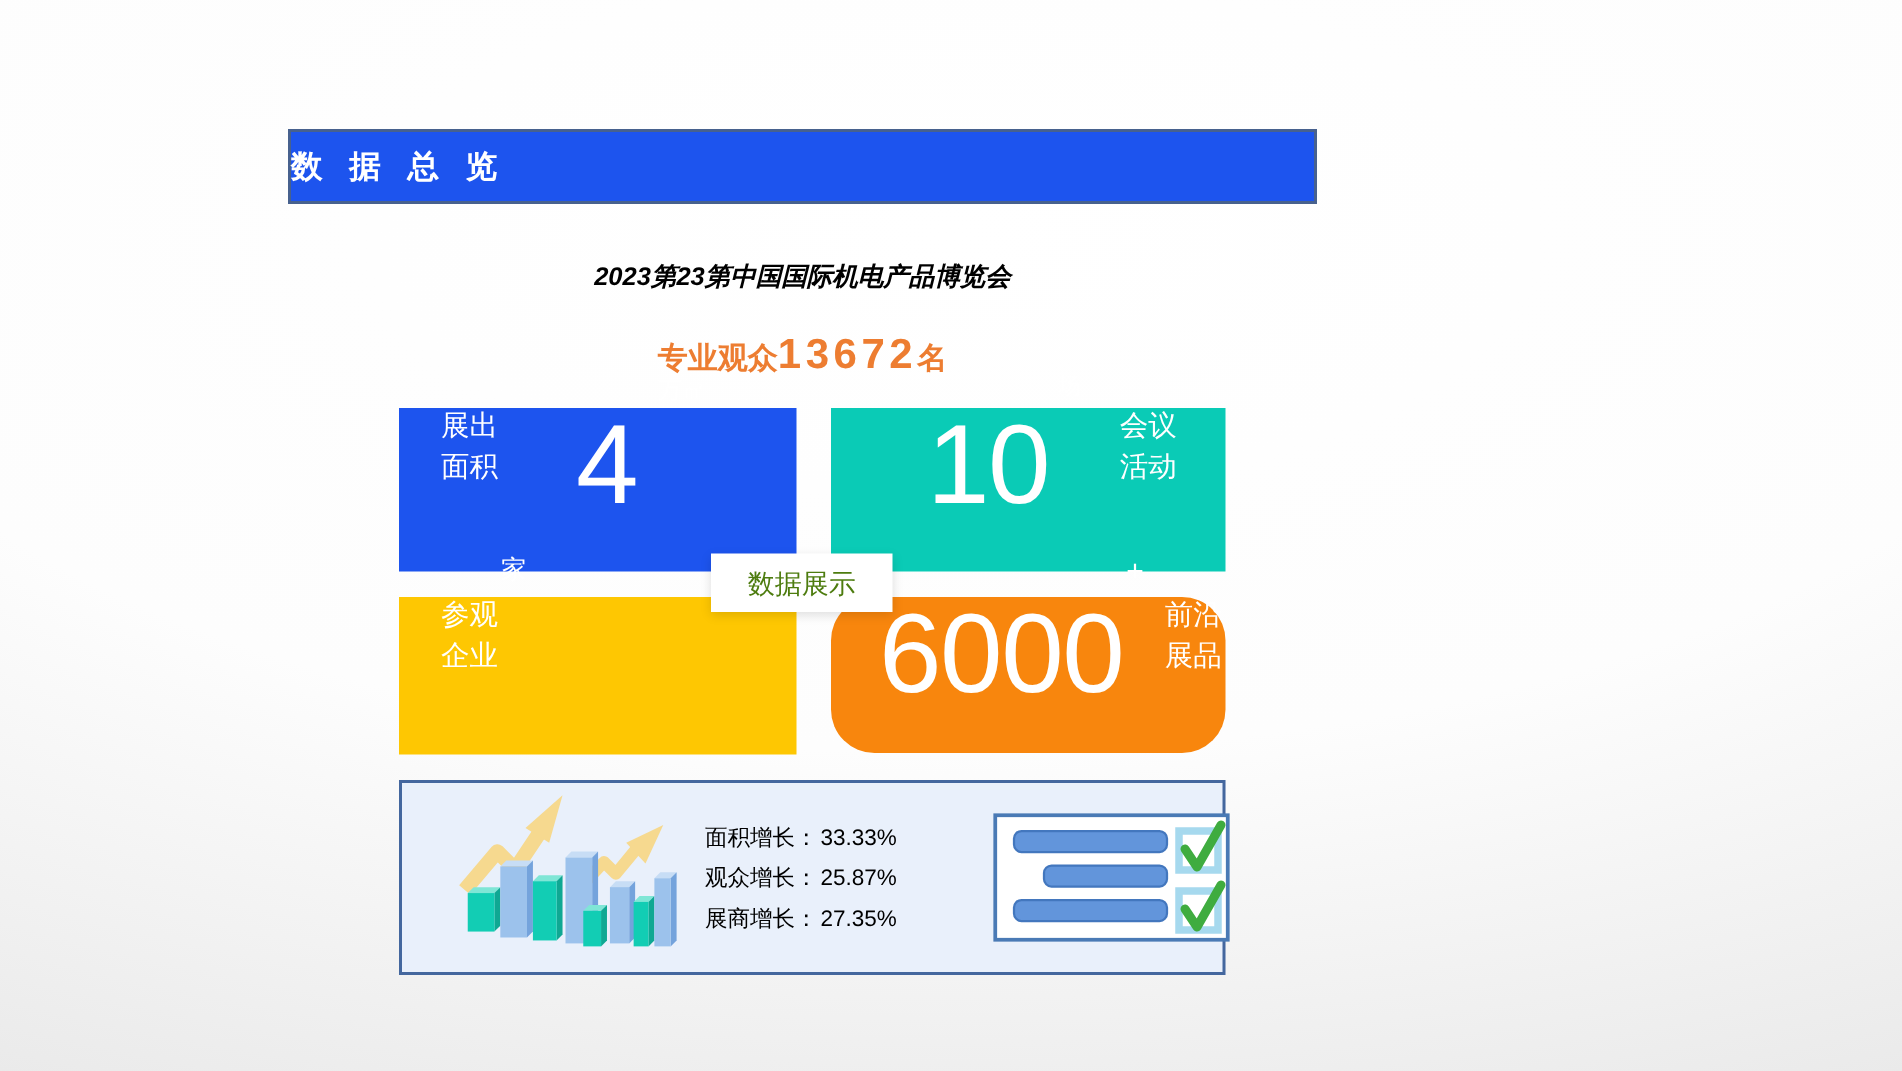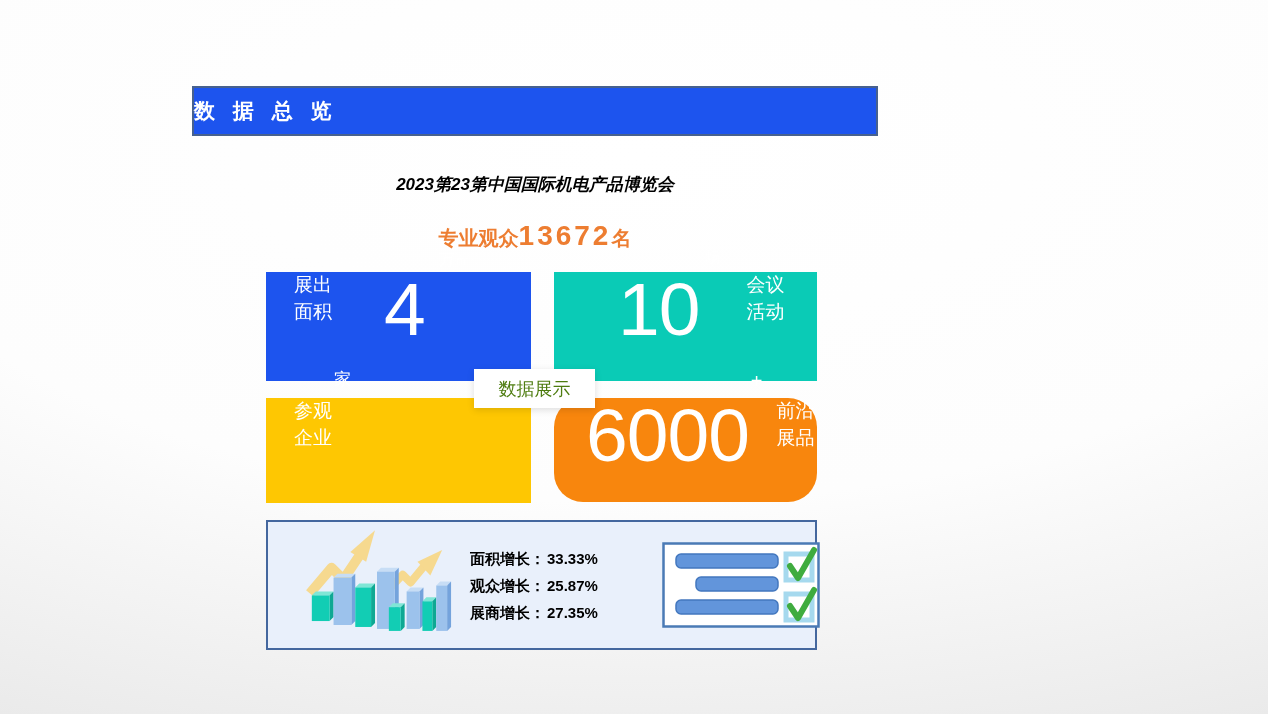--- a/index.html
+++ b/index.html
@@ -64,21 +64,21 @@
     box-shadow:0 2px 7px rgba(0,0,0,0.13);
   }
   
   .growth-panel {
     position:absolute; left:266px; top:520px; width:551px; height:130px;
     background:#E9F0FB; border:2px solid #44679E;
     display:flex; align-items:center;
   }
   .growth-chart-icon { margin-left:30px; width:158px; height:114px; flex:0 0 auto; }
   .growth-stats { margin-left:14px; width:168px; flex:0 0 auto; }
-  .growth-line { display:flex; align-items:flex-end; font-size:15px; font-weight:bold; color:#000000; line-height:27px; white-space:nowrap; }
+  .growth-line { display:flex; align-items:flex-end; font-size:15px; font-weight:normal; color:#000000; line-height:27px; white-space:nowrap; }
   .growth-line .g-val { margin-left:2px; }
   .checklist-icon { margin-left:24px; width:158px; height:86px; flex:0 0 auto; }
 </style>
 </head>
 <body>
 
 <div class="slide">
 
   <div class="banner">
     <span class="banner-text">数 据 总 览</span>

